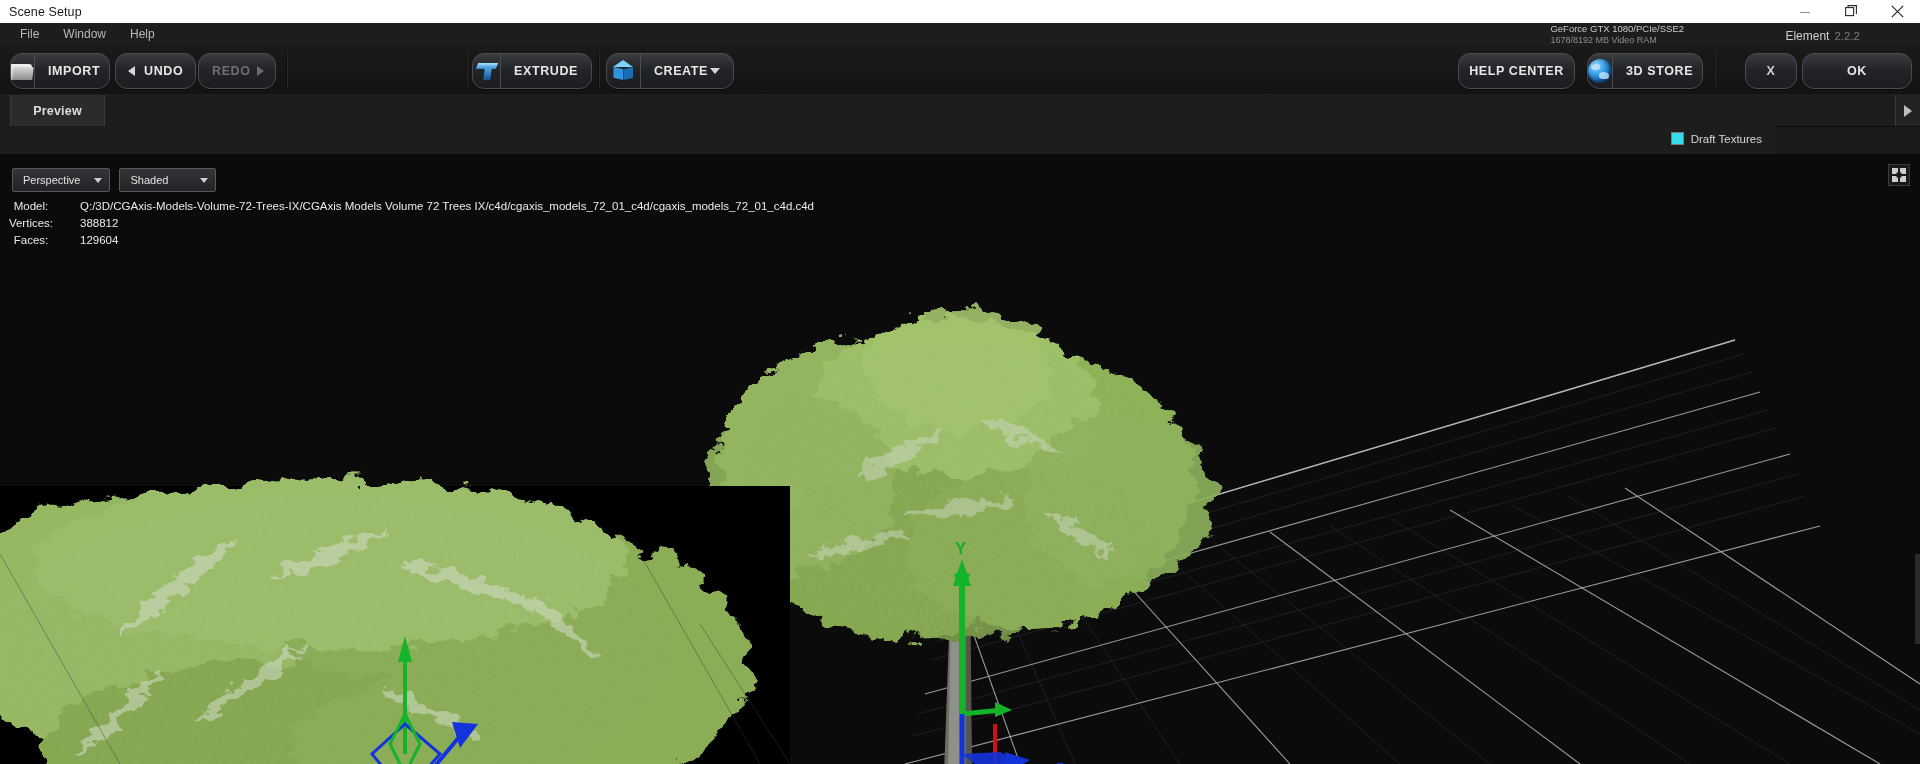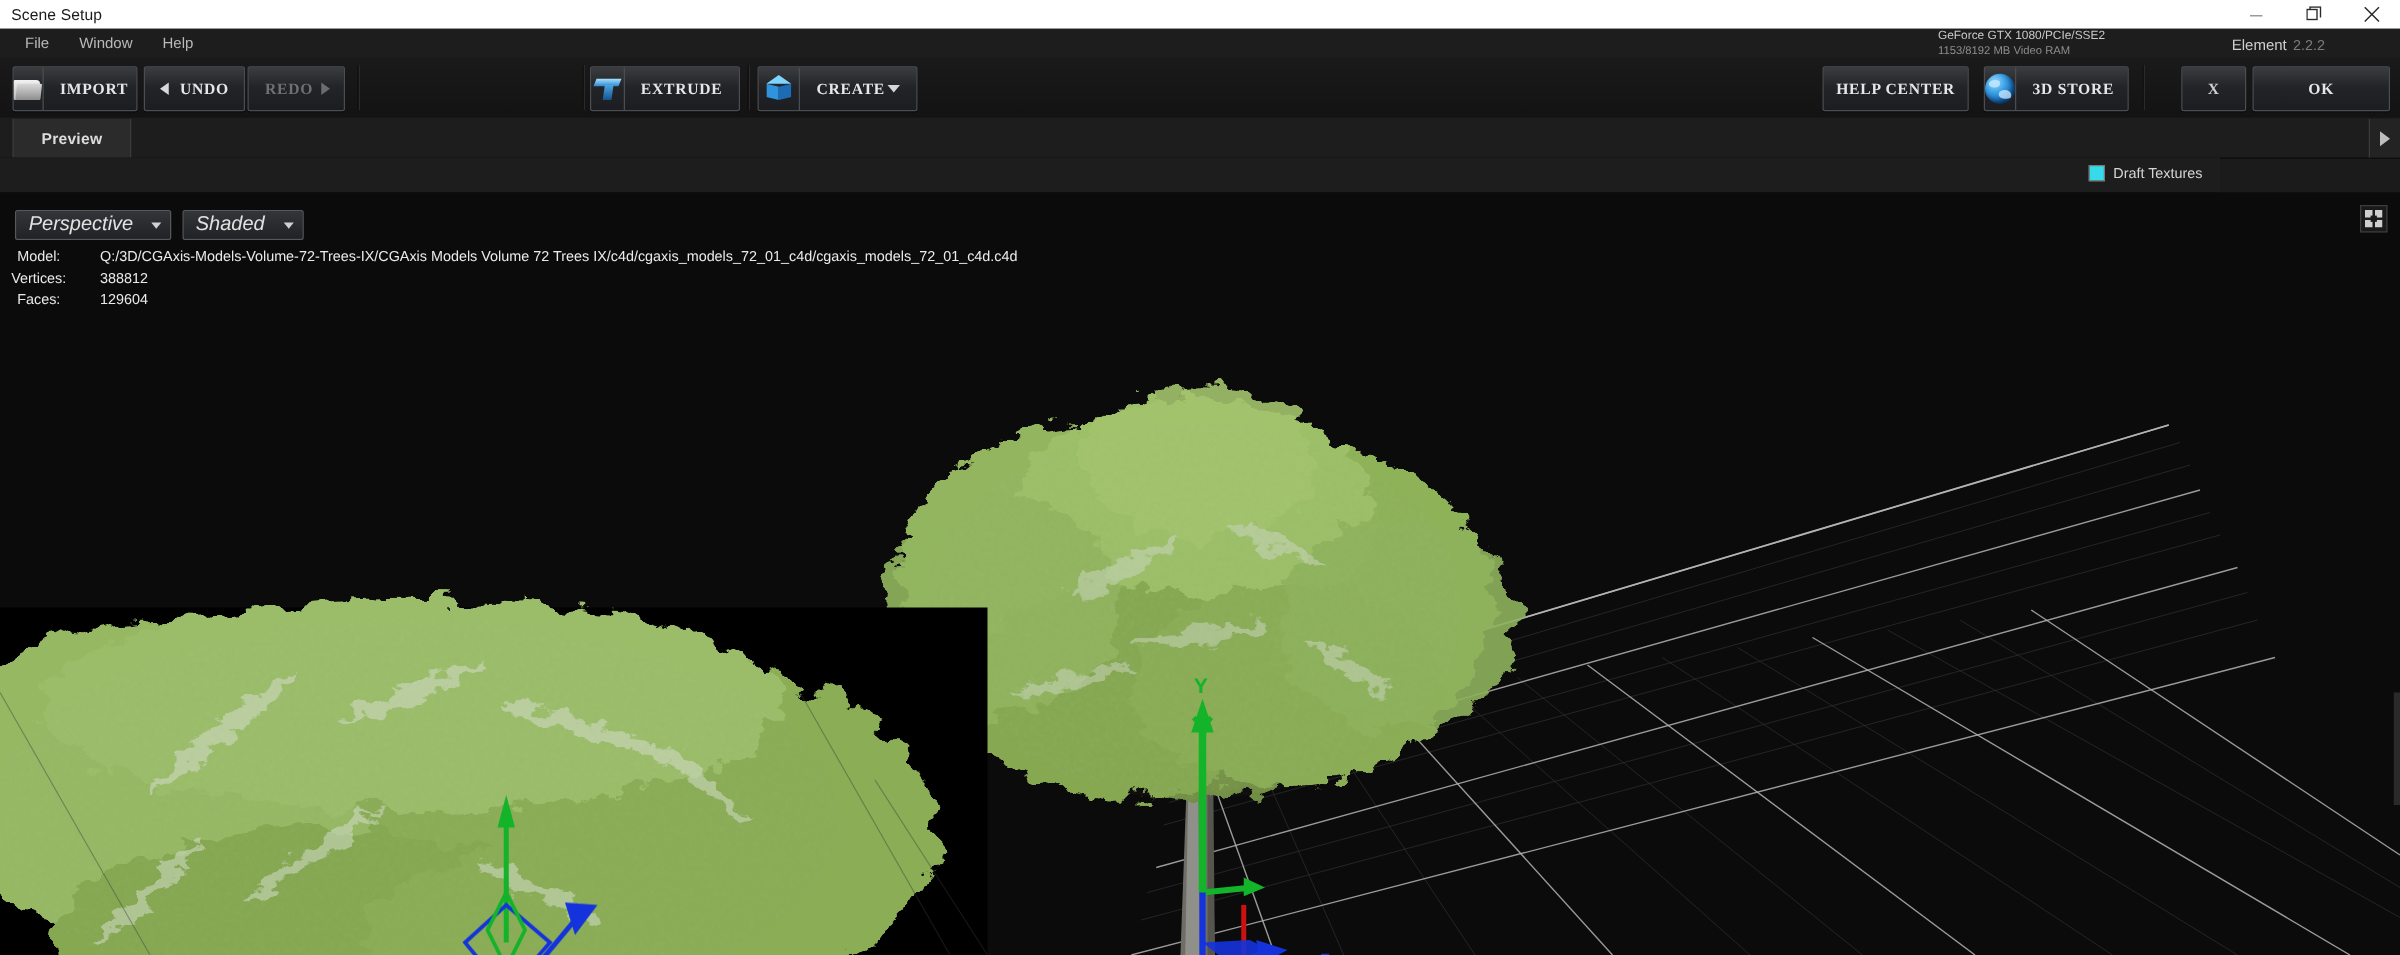--- a/index.html
+++ b/index.html
@@ -59,24 +59,23 @@
   
   .toolbar {
     position: absolute; left: 0; top: 46px; width: 1920px; height: 48px;
     background: linear-gradient(#1a1a1a, #131313);
     border-bottom: 1px solid #0c0c0c;
   }
   .tbtn {
     position: absolute; top: 7px; height: 34px;
     background: linear-gradient(#3a3c40, #222427 45%, #1b1d20);
     border: 1px solid #4a4d52;
-    border-radius: 2px;
+    border-radius: 12px;
     display: flex; align-items: center;
     box-shadow: 0 1px 0 #0a0a0a;
-    font-family: Liberation Serif, serif;
   }
   .tbtn .lbl {
     font-size: 12.5px; font-weight: bold; color: #e6e6e6;
     letter-spacing: .6px; padding: 0 13px; white-space: nowrap;
   }
   .tbtn.disabled .lbl { color: #6e7074; }
   .iconbox {
     width: 36px; height: 100%;
     display: flex; align-items: center; justify-content: center;
     border-right: 1px solid #4a4d52;
@@ -163,21 +162,21 @@
     position:absolute; left:0; top:154px; width:1920px; height:610px;
     background:#0b0b0b; overflow:hidden;
   }
   .vp-controls { position:absolute; left:12px; top:14px; display:flex; gap:9px; z-index:6; }
   .dd {
     height: 22px; min-width: 78px;
     background: linear-gradient(#333538,#202225);
     border:1px solid #55585c; border-radius:2px;
     display:flex; align-items:center; justify-content:space-between; padding:0 7px 0 10px;
   }
-  .dd .lbl { font-size:16px; color:#e2e2e2;font-style:italic; }
+  .dd .lbl { font-size:11px; color:#e2e2e2; }
   .dd .c { width:0;height:0;border-left:4px solid transparent;border-right:4px solid transparent;
     border-top:5px solid #d0d0d0; margin-left:14px; }
 
   .stats { position:absolute; left:0; top:44px; z-index:6; font-size:11.5px; line-height:17px; }
   .stats .row { display:flex; }
   .stats .k { width:62px; text-align:center; color:#e9e9e9; font-weight:normal; }
   .stats .v { color:#eaeaea; margin-left:18px; white-space:nowrap; }
 
   .fitbtn {
     position:absolute; right:10px; top:10px; width:20px; height:20px;
@@ -217,21 +216,21 @@
   </div>
 
   <div class="menubar">
     <span class="menuitem" style="margin-left:8px;text-align:right;">File</span>
     <span class="menuitem">Window</span>
     <span class="menuitem">Help</span>
   </div>
 
   <div class="gpu-info">
     <div class="l1">GeForce GTX 1080/PCIe/SSE2</div>
-    <div class="l2">1153/8192 MB Video RAM</div>
+    <div class="l2">1678/8192 MB Video RAM</div>
   </div>
   <div class="brand">
     <span>Element</span><span class="ver">2.2.2</span>
   </div>
 
   <div class="toolbar">
 
     <div class="tbtn" style="left:10px;width:98px;">
       <div class="iconbox">
         <div class="folder">

